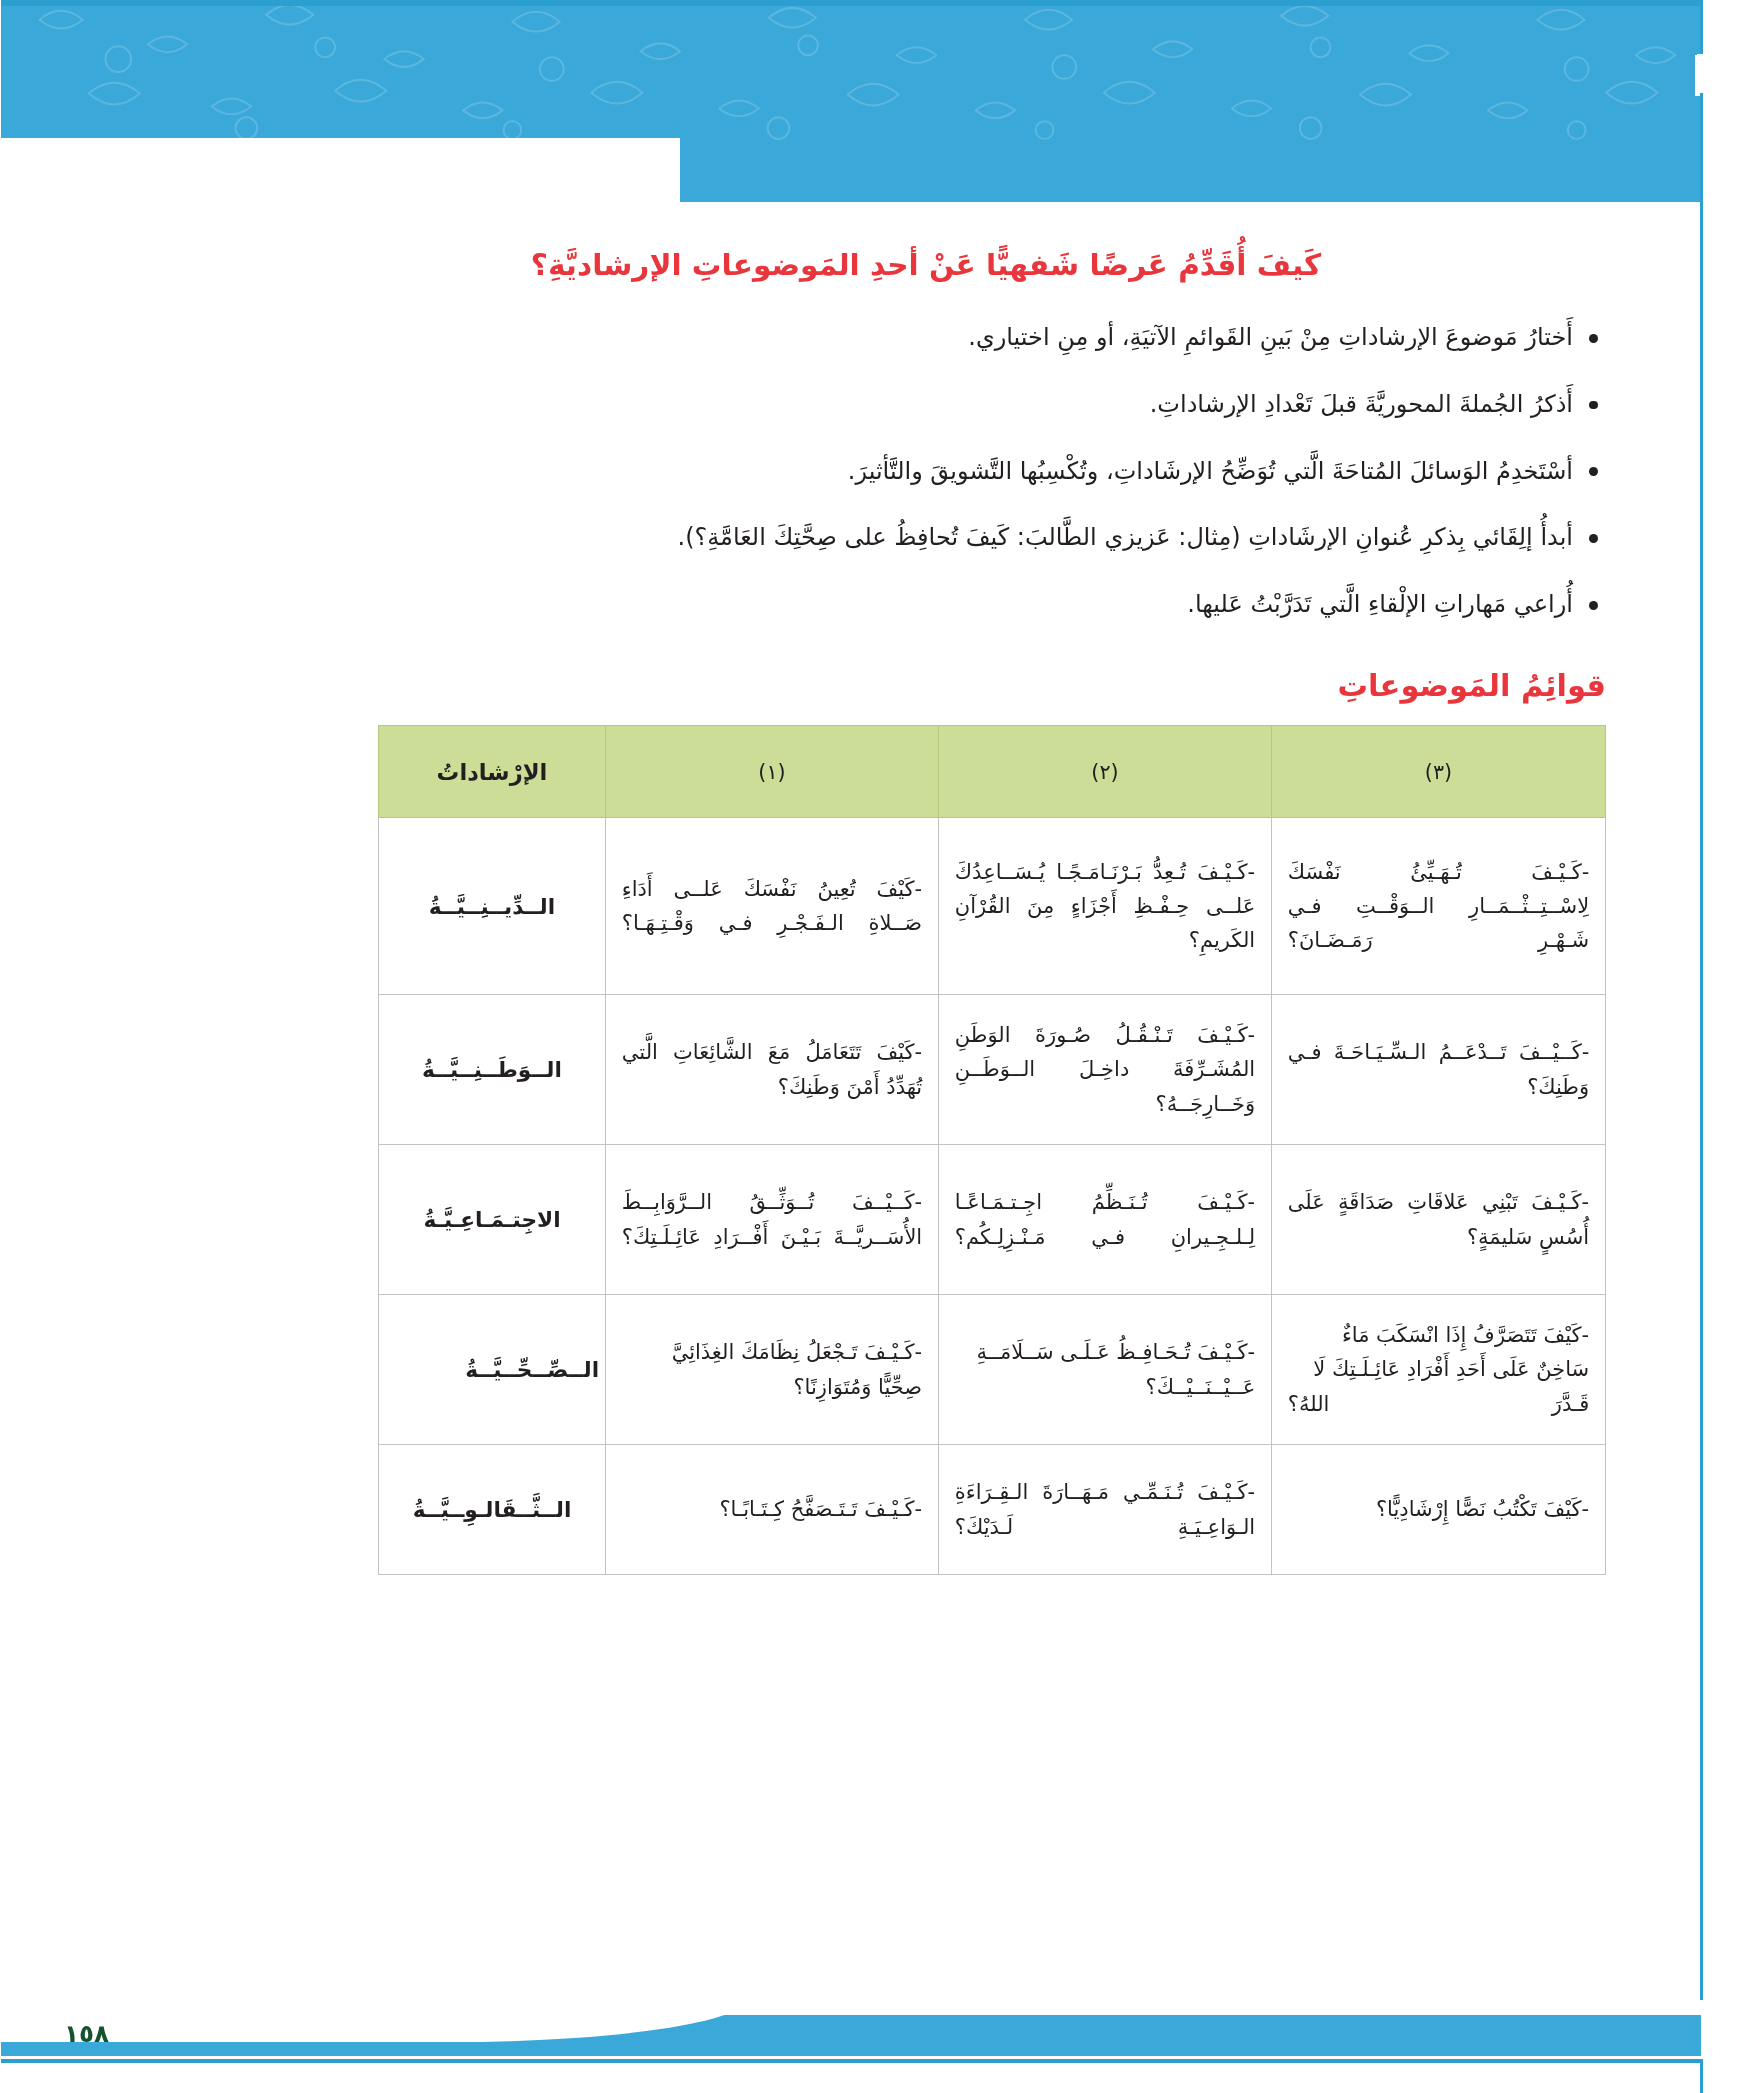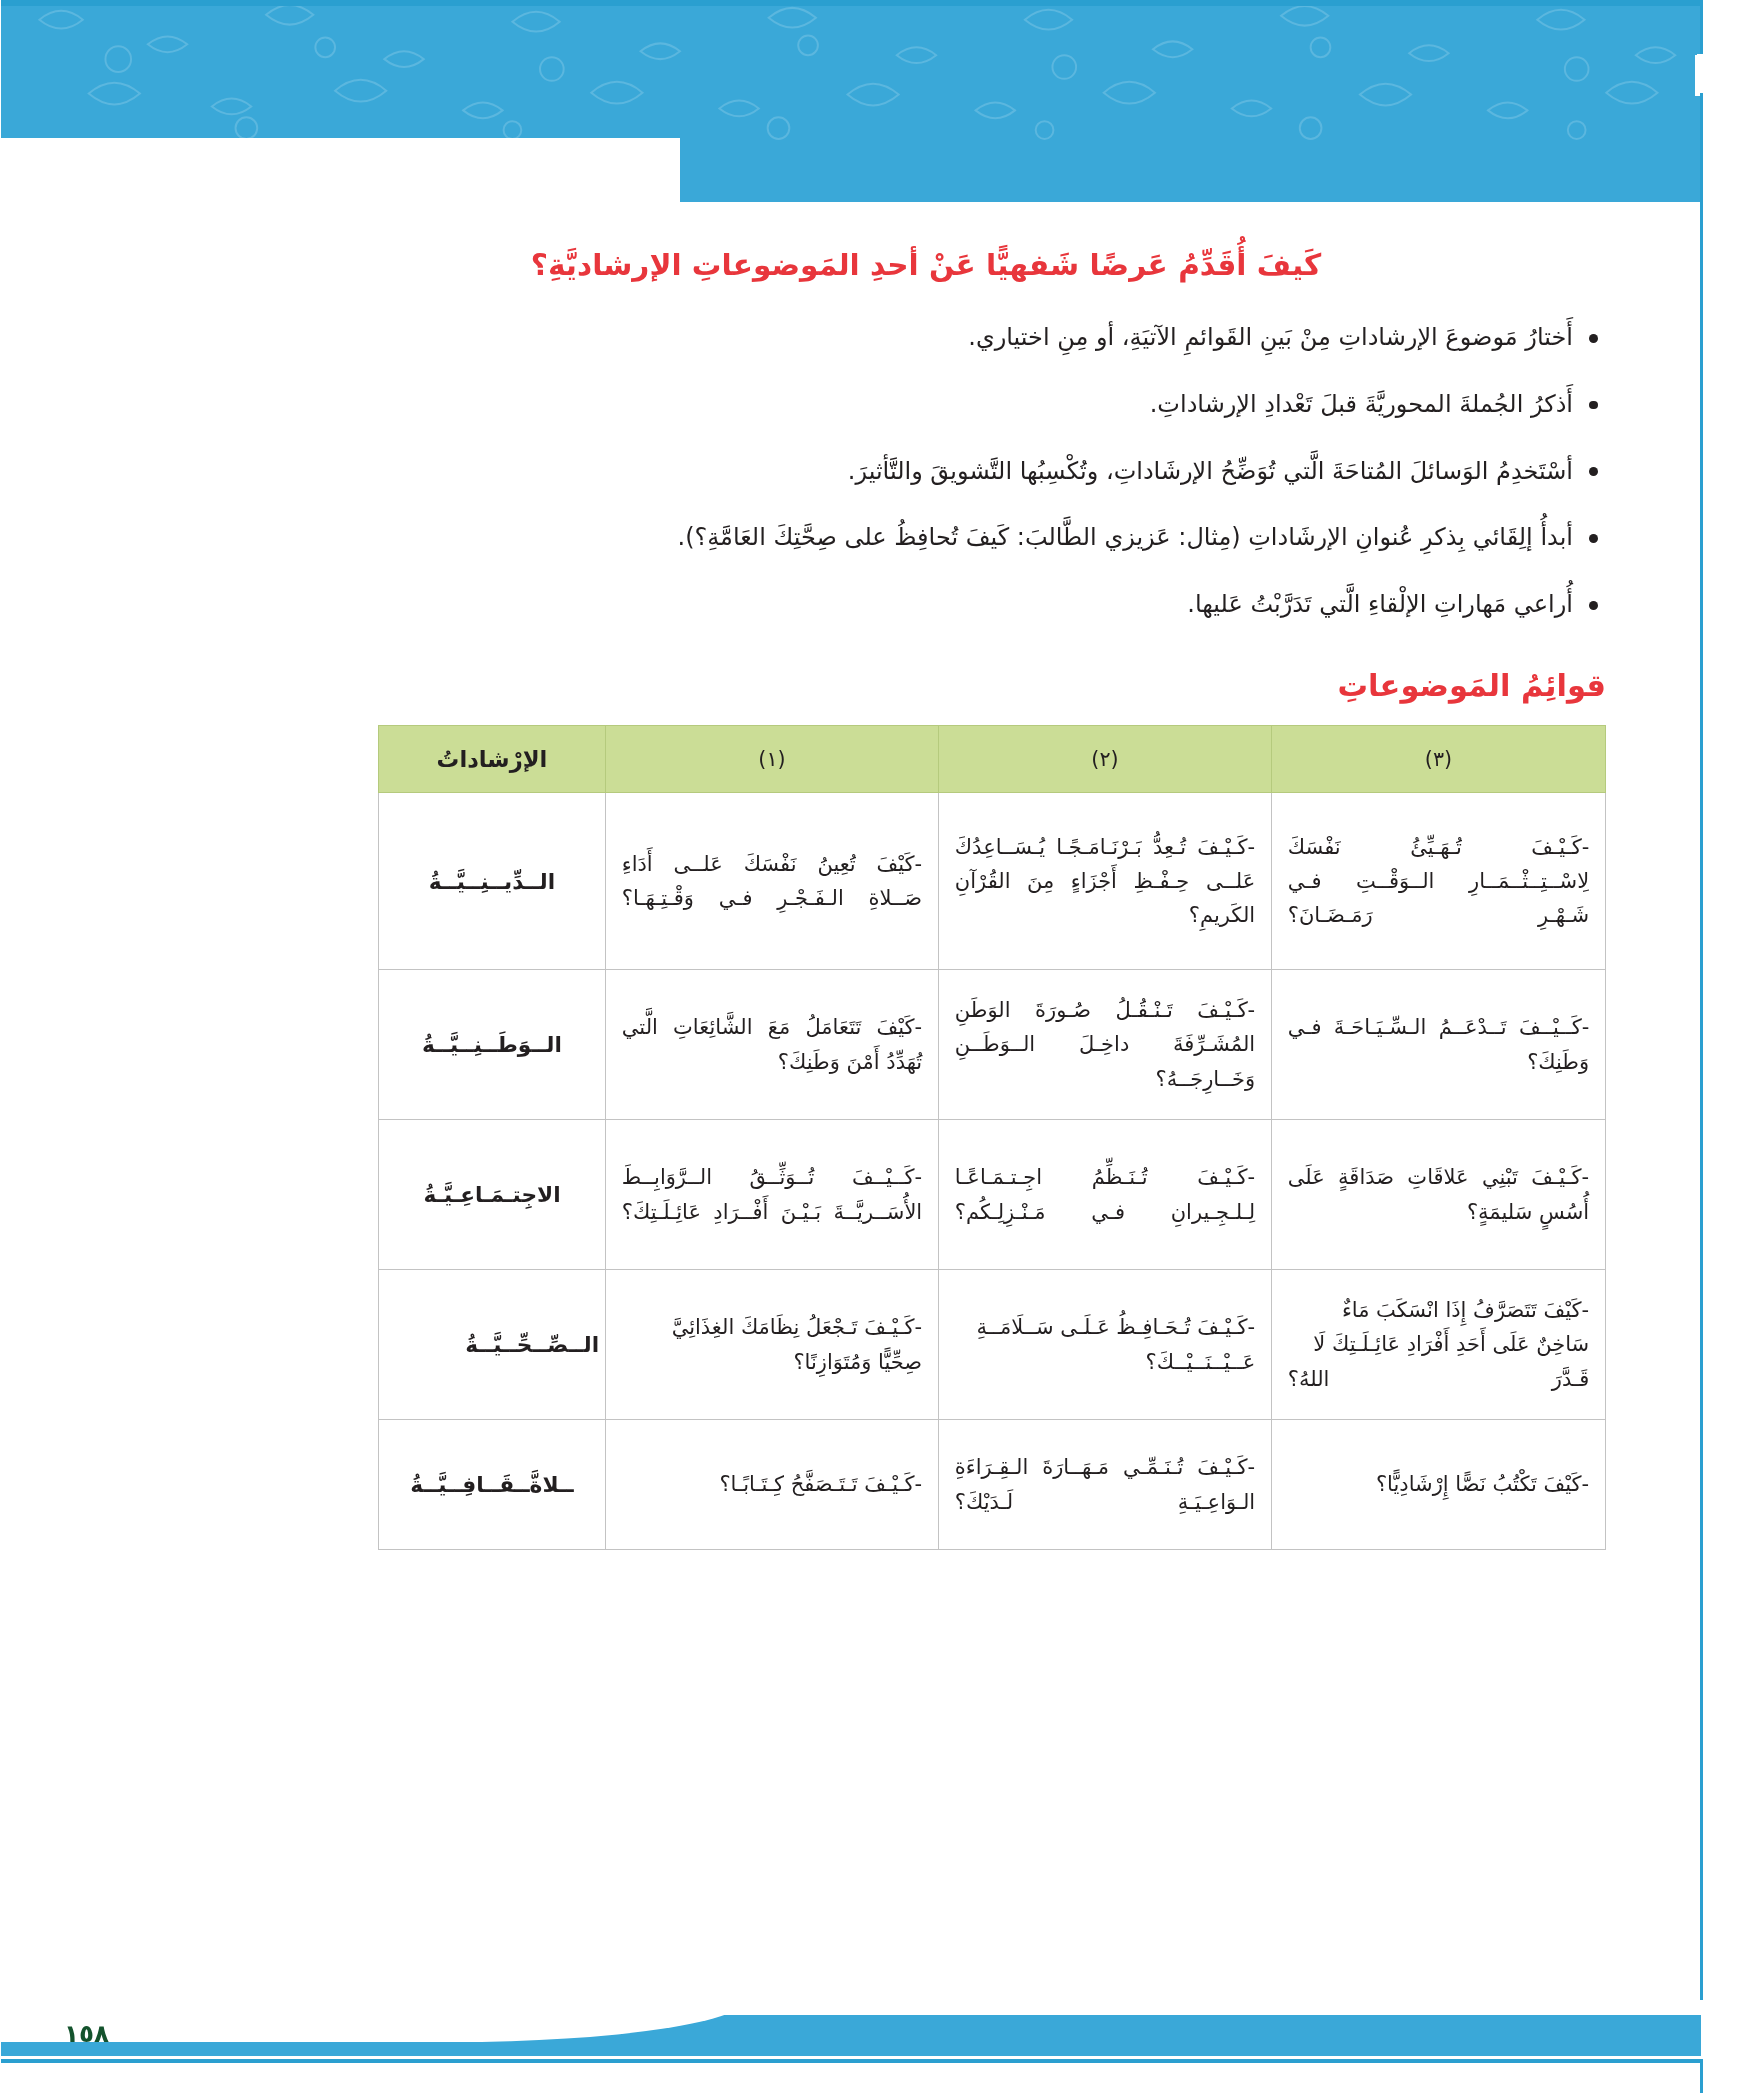--- a/index.html
+++ b/index.html
@@ -244,21 +244,21 @@
     direction: rtl;
     table-layout: fixed;
     background: #ffffff;
   }
   table.topics th, table.topics td {
     border: 1px solid #c3c3c3;
     vertical-align: middle;
   }
   table.topics thead th {
     background: #cbdd96;
-    height: 67px;
+    height: 92px;
     font-size: 22.7px;
     color: #231f20;
     font-weight: bold;
     text-align: center;
     border: 1px solid #b5ca7d;
   }
   table.topics thead th.col-head-num {
     font-weight: normal;
     font-size: 20.7px;
   }
@@ -427,21 +427,21 @@
         <tr class="r-4">
           <td class="cell">-كَيْفَ تَتَصَرَّفُ إِذَا انْسَكَبَ مَاءٌ سَاخِنٌ عَلَى أَحَدِ أَفْرَادِ عَائِـلَـتِكَ لَا قَـدَّرَ اللهُ؟</td>
           <td class="cell">-كَـيْـفَ تُـحَـافِـظُ عَـلَـى سَــلَامَــةِ عَــيْــنَــيْــكَ؟</td>
           <td class="cell center-last">-كَـيْـفَ تَـجْعَلُ نِظَامَكَ الغِذَائِيَّ صِحِّيًّا وَمُتَوَازِنًا؟</td>
           <td class="rowlabel">الــصِّــحِّــيَّــةُ</td>
         </tr>
         <tr class="r-5">
           <td class="cell center-last">-كَيْفَ تَكْتُبُ نَصًّا إِرْشَادِيًّا؟</td>
           <td class="cell">-كَـيْـفَ تُـنَـمِّـي مَـهَــارَةَ الـقِـرَاءَةِ الـوَاعِـيَـةِ لَـدَيْكَ؟</td>
           <td class="cell center-last">-كَـيْـفَ تَـتَـصَفَّحُ كِـتَـابًـا؟</td>
-          <td class="rowlabel">ــلاةَّــقَــافِــيَّــةُ</td>
+          <td class="rowlabel">الــثَّــقَالـوِــيَّــةُ</td>
         </tr>
       </tbody>
     </table>
   </div>
 
   <div class="footer-bar">
     <div class="footer-fill"></div>
     <div class="footer-curve"></div>
   </div>
   <div class="footer-bottom-line"></div>

